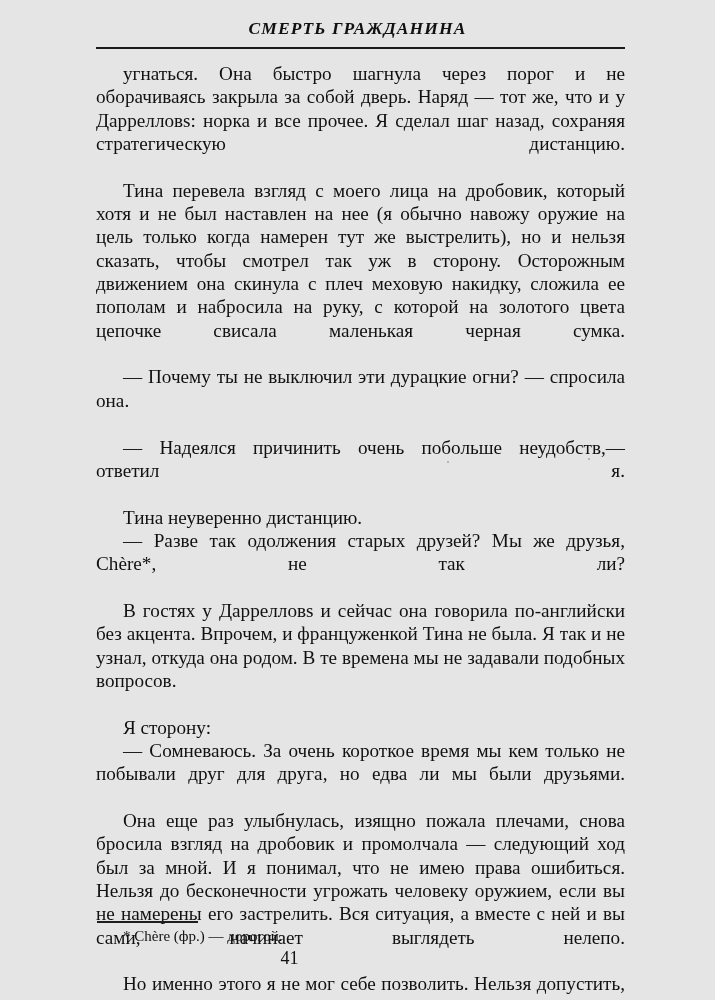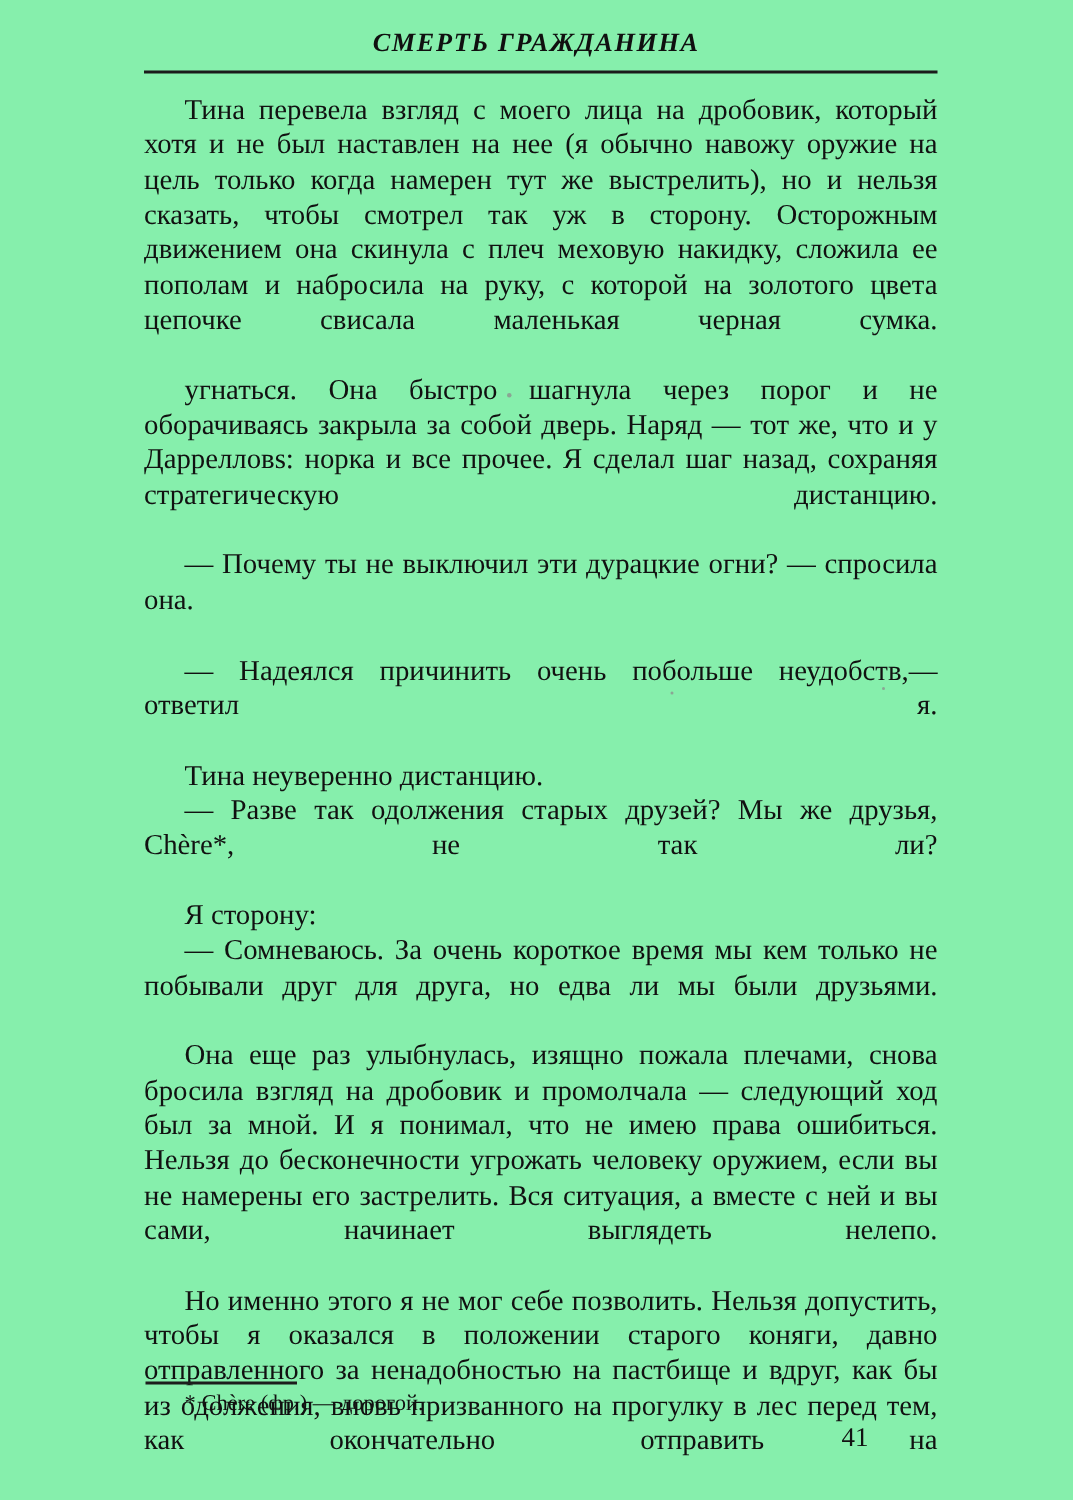--- a/index.html
+++ b/index.html
@@ -12,21 +12,21 @@
     height: 1000px;
     position: relative;
     overflow: hidden;
     font-family: "Liberation Serif", "DejaVu Serif", serif;
     color: #0d0d0d;
   }
 
   .page {
     position: absolute;
     inset: 0;
-    background: #86efac;
+    background: #e5e5e5;
   }
 
   
   .running-head {
     position: absolute;
     top: 18px;
     left: 0;
     width: 715px;
     text-align: center;
     font-style: italic;
@@ -97,21 +97,21 @@
     text-indent: 27px;
     color: #111111;
   }
 
   
   .folio {
     position: absolute;
     top: 948px;
     left: 0;
     width: 579px;
-    text-align: right;
+    text-align: center;
     font-size: 18px;
     color: #121212;
   }
 
   
   .speck {
     position: absolute;
     background: #8c8c8c;
     border-radius: 50%;
     opacity: .75;
@@ -120,26 +120,27 @@
 </head>
 <body>
 
 <div class="page">
 
   <div class="running-head">СМЕРТЬ ГРАЖДАНИНА</div>
 
   <div class="head-rule"></div>
 
   <div class="text-column">
+    <p>угнаться. Она быстро шагнула через порог и не оборачиваясь закрыла за собой дверь. Наряд — тот же, что и у Даррелловs: норка и все прочее. Я сделал шаг назад, сохраняя стратегическую дистанцию.</p>
     <p>Тина перевела взгляд с моего лица на дробовик, который хотя и не был наставлен на нее (я обычно навожу оружие на цель только когда намерен тут же выстрелить), но и нельзя сказать, чтобы смотрел так уж в сторону. Осторожным движением она скинула с плеч меховую накидку, сложила ее пополам и набросила на руку, с которой на золотого цвета цепочке свисала маленькая черная сумка.</p>
-    <p>угнаться. Она быстро шагнула через порог и не оборачиваясь закрыла за собой дверь. Наряд — тот же, что и у Даррелловs: норка и все прочее. Я сделал шаг назад, сохраняя стратегическую дистанцию.</p>
     <p class="dialogue">— Почему ты не выключил эти дурацкие огни? — спросила она.</p>
     <p class="dialogue">— Надеялся причинить очень побольше неудобств,— ответил я.</p>
     <p class="nojust">Тина неуверенно дистанцию.</p>
     <p class="dialogue">— Разве так одолжения старых друзей? Мы же друзья, Chère*, не так ли?</p>
+    <p>В гостях у Даррелловs и сейчас она говорила по-английски без акцента. Впрочем, и француженкой Тина не была. Я так и не узнал, откуда она родом. В те времена мы не задавали подобных вопросов.</p>
     <p class="nojust">Я сторону:</p>
     <p class="dialogue">— Сомневаюсь. За очень короткое время мы кем только не побывали друг для друга, но едва ли мы были друзьями.</p>
     <p>Она еще раз улыбнулась, изящно пожала плечами, снова бросила взгляд на дробовик и промолчала — следующий ход был за мной. И я понимал, что не имею права ошибиться. Нельзя до бесконечности угрожать человеку оружием, если вы не намерены его застрелить. Вся ситуация, а вместе с ней и вы сами, начинает выглядеть нелепо.</p>
     <p>Но именно этого я не мог себе позволить. Нельзя допустить, чтобы я оказался в положении старого коняги, давно отправленного за ненадобностью на пастбище и вдруг, как бы из одолжения, вновь призванного на прогулку в лес перед тем, как окончательно отправить на</p>
   </div>
 
   <div class="footnote-rule"></div>
 
   <div class="footnote">
     <span>* Chère (фр.) — дорогой.</span>

